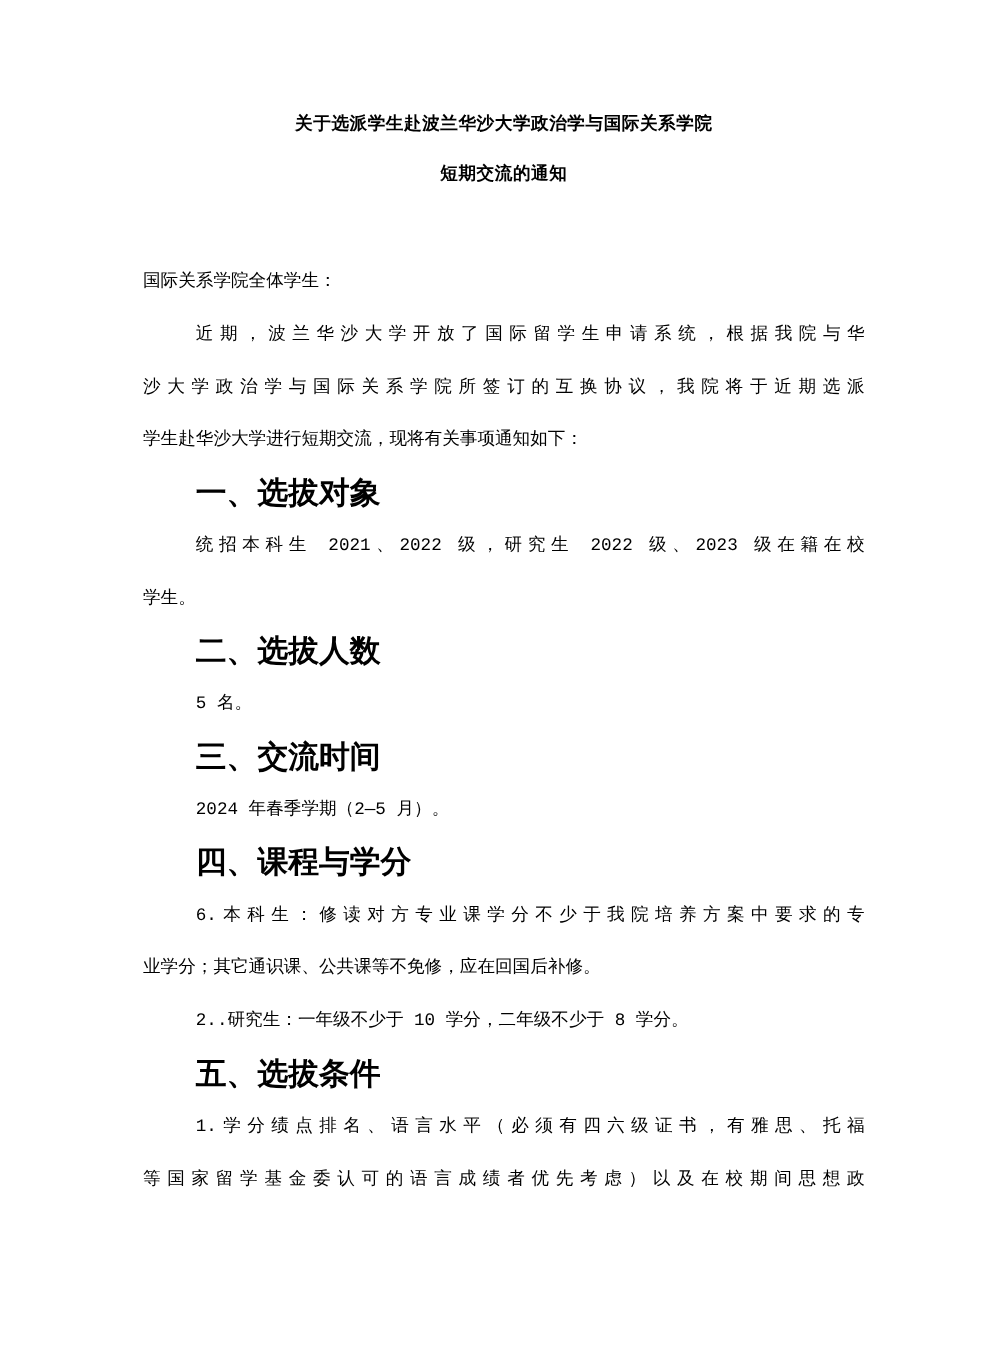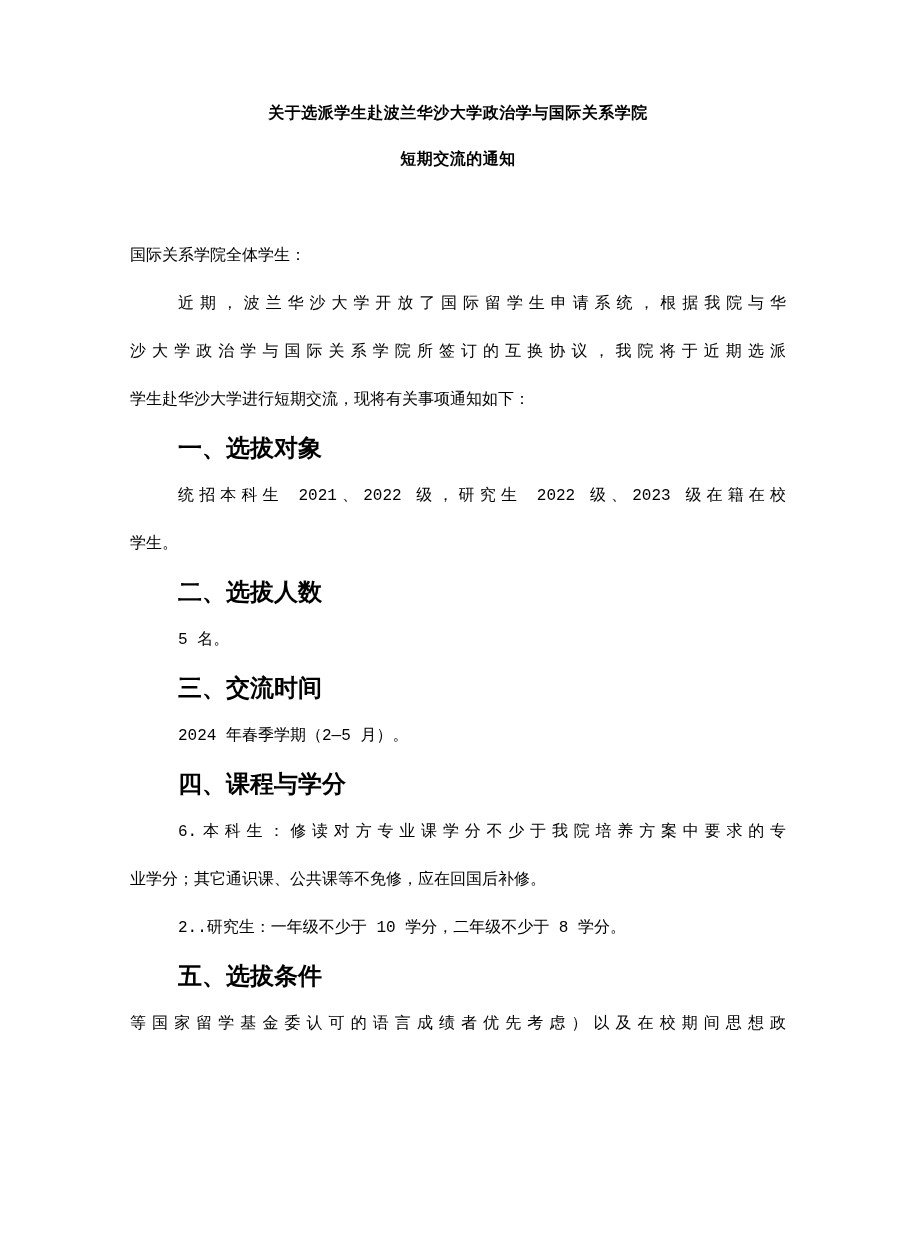--- a/index.html
+++ b/index.html
@@ -37,21 +37,21 @@
   .line {
     font-family: Liberation Mono, monospace;
     font-size: 16px;
     line-height: 48px;
     white-space: nowrap;
     margin: 0;
   }
   .line.heading {
     font-family: "Liberation Sans", "DejaVu Sans", sans-serif;
     font-weight: bold;
-    font-size: 24px;
+    font-size: 28px;
     white-space: nowrap;
   }
   .line.indent {
     text-indent: 48px;
   }
   .line.justify {
     white-space: normal;
     text-align: justify;
     text-align-last: justify;
     text-justify: inter-character;
@@ -75,15 +75,16 @@
       <div class="line body">学生。</div>
       <div class="line heading indent">二、选拔人数</div>
       <div class="line body indent">5 名。</div>
       <div class="line heading indent">三、交流时间</div>
       <div class="line body indent">2024 年春季学期（2—5 月）。</div>
       <div class="line heading indent">四、课程与学分</div>
       <div class="line body indent justify">6.本科生：修读对方专业课学分不少于我院培养方案中要求的专</div>
       <div class="line body">业学分；其它通识课、公共课等不免修，应在回国后补修。</div>
       <div class="line body indent">2..研究生：一年级不少于 10 学分，二年级不少于 8 学分。</div>
       <div class="line heading indent">五、选拔条件</div>
+      <div class="line body indent justify">1.学分绩点排名、语言水平（必须有四六级证书，有雅思、托福</div>
       <div class="line body justify">等国家留学基金委认可的语言成绩者优先考虑）以及在校期间思想政</div>
     </main>
 </div>
 
 </body></html>

